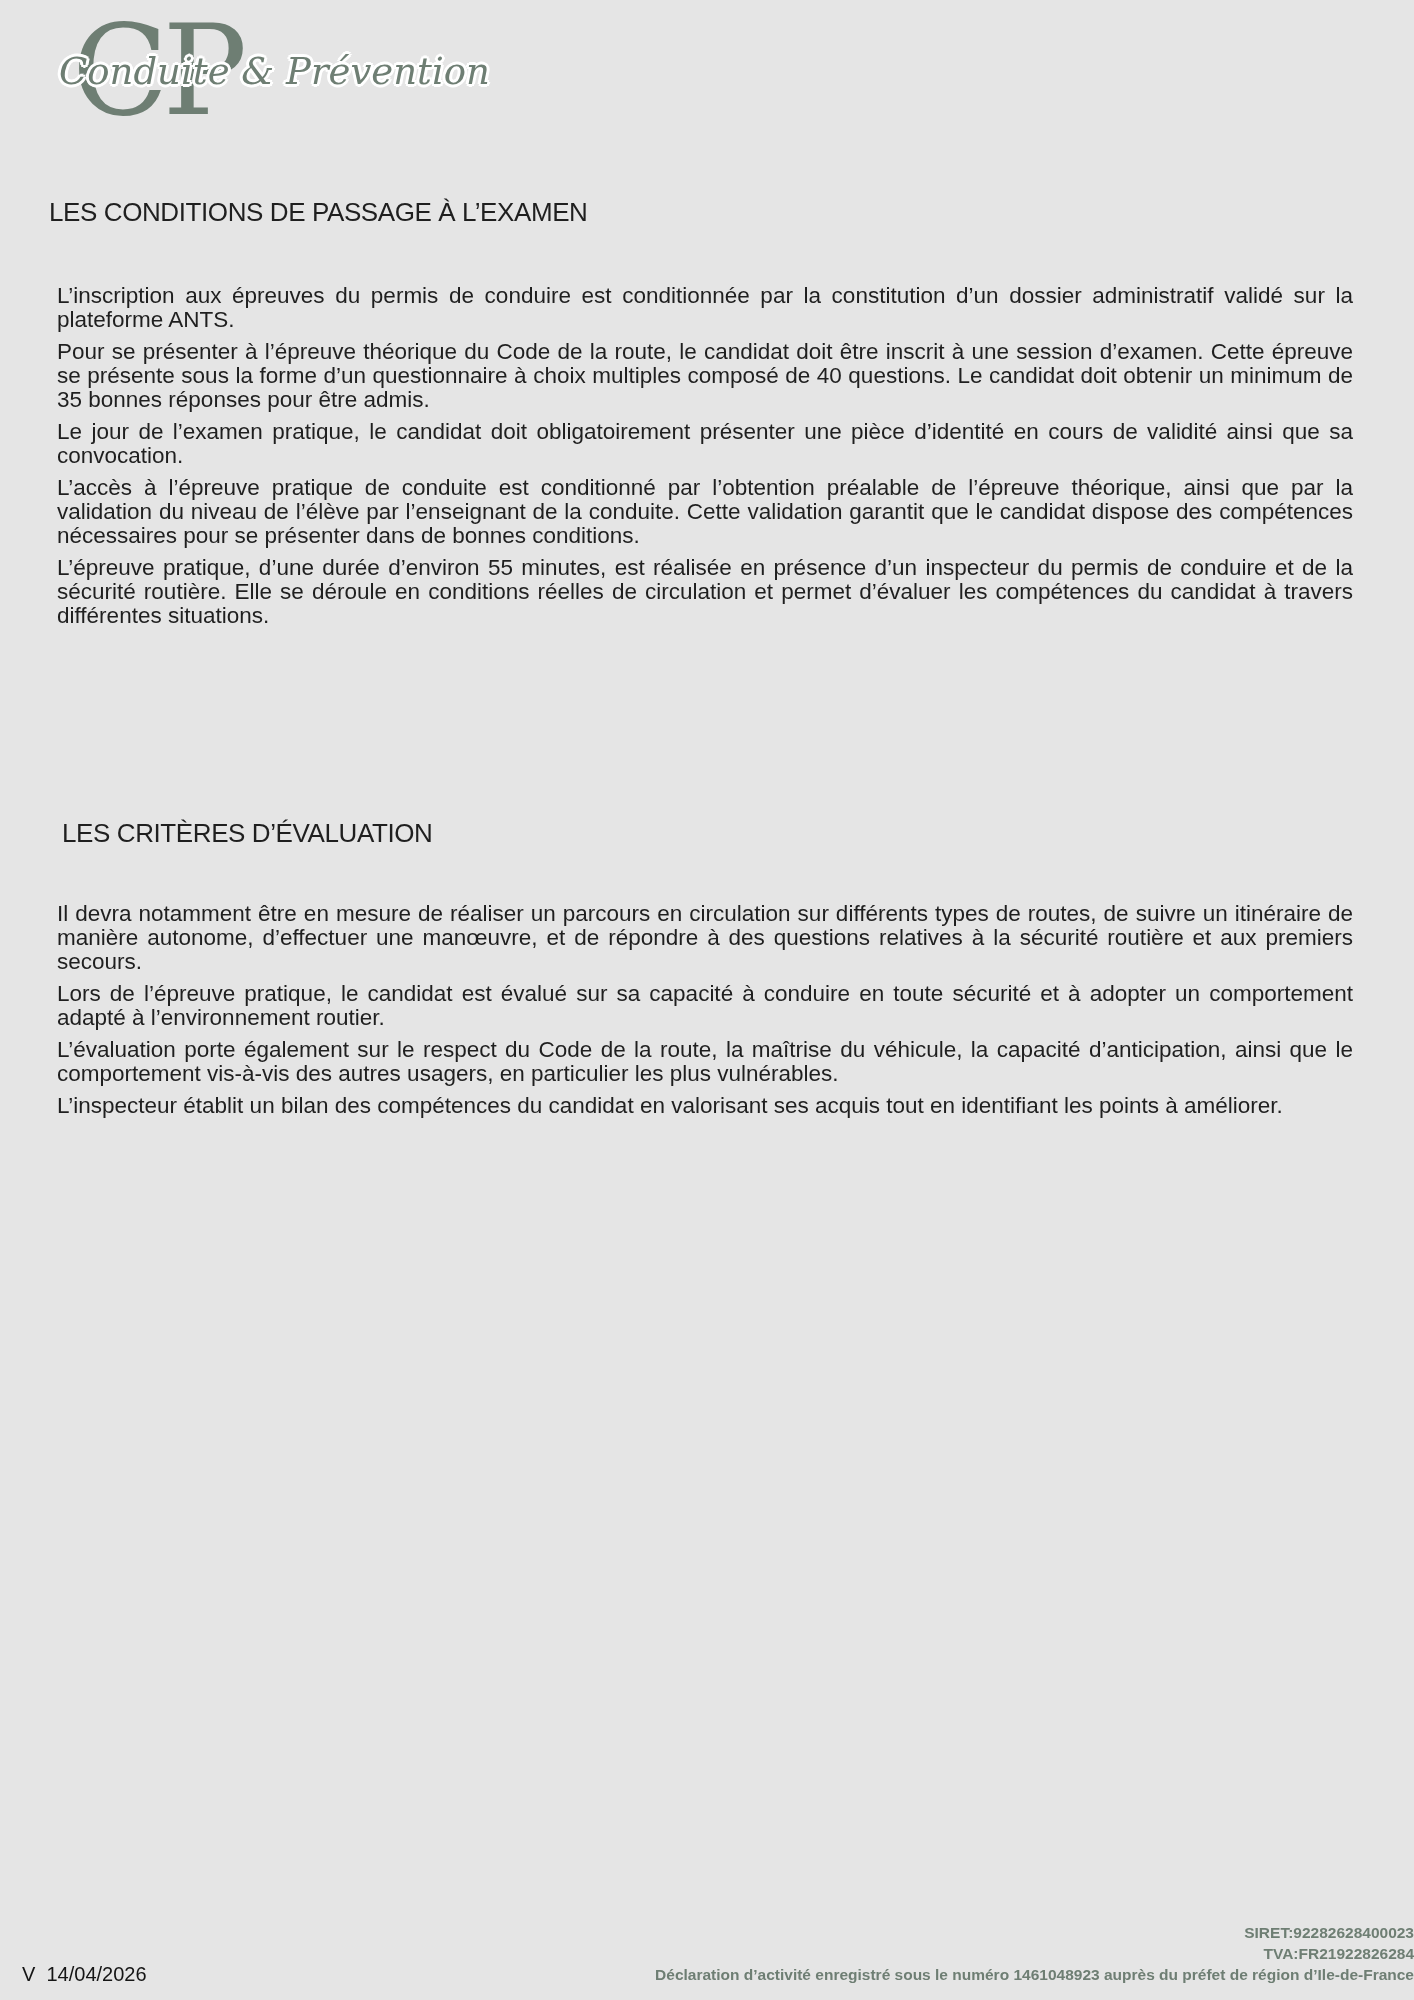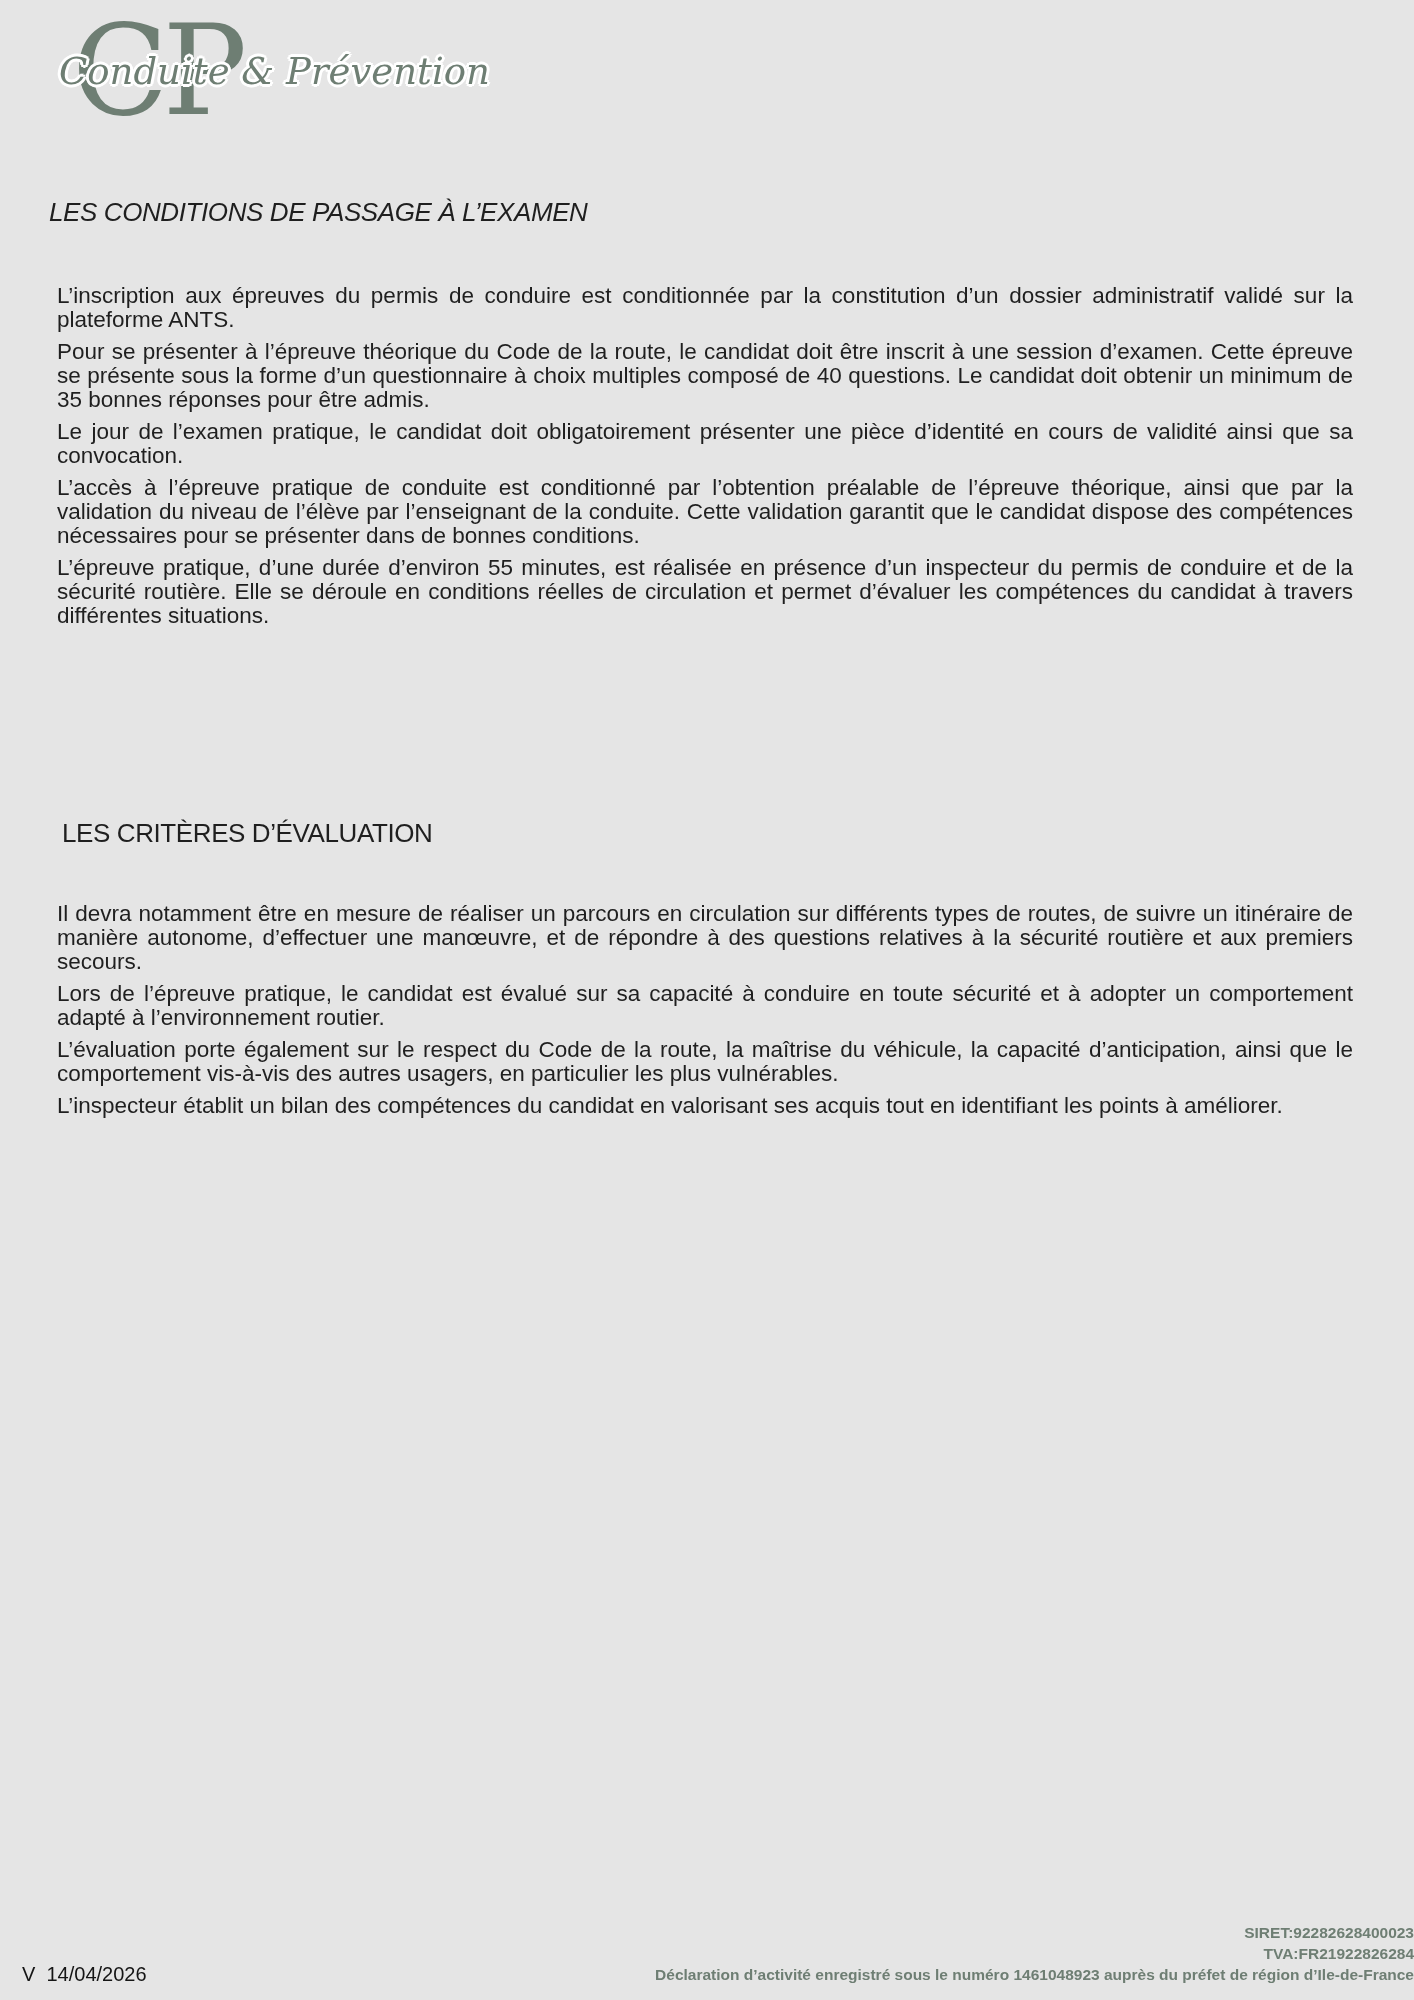--- a/index.html
+++ b/index.html
@@ -38,21 +38,21 @@
   
   .content { position: absolute; left: 49px; width: 1312px; top: 0; color: #1f1f1f; }
   .sec-heading {
     position: absolute; left: 0;
     margin: 0;
     font-size: 26px; font-weight: 400;
     letter-spacing: -0.4px;
     white-space: nowrap;
     color: #1f1f1f;
   }
-  #heading-1 { top: 197px; font-style: italic; }
+  #heading-1 { top: 197px; }
   #heading-2 { top: 818px; margin-left: 13px; }
   .paras { position: absolute; left: 0; width: 1312px; }
   #paras-1 { top: 276px; }
   #paras-2 { top: 894px; }
   .paras p {
     margin: 8px;
     font-size: 22.5px;
     line-height: 24px;
     text-align: justify;
     color: #1f1f1f;

